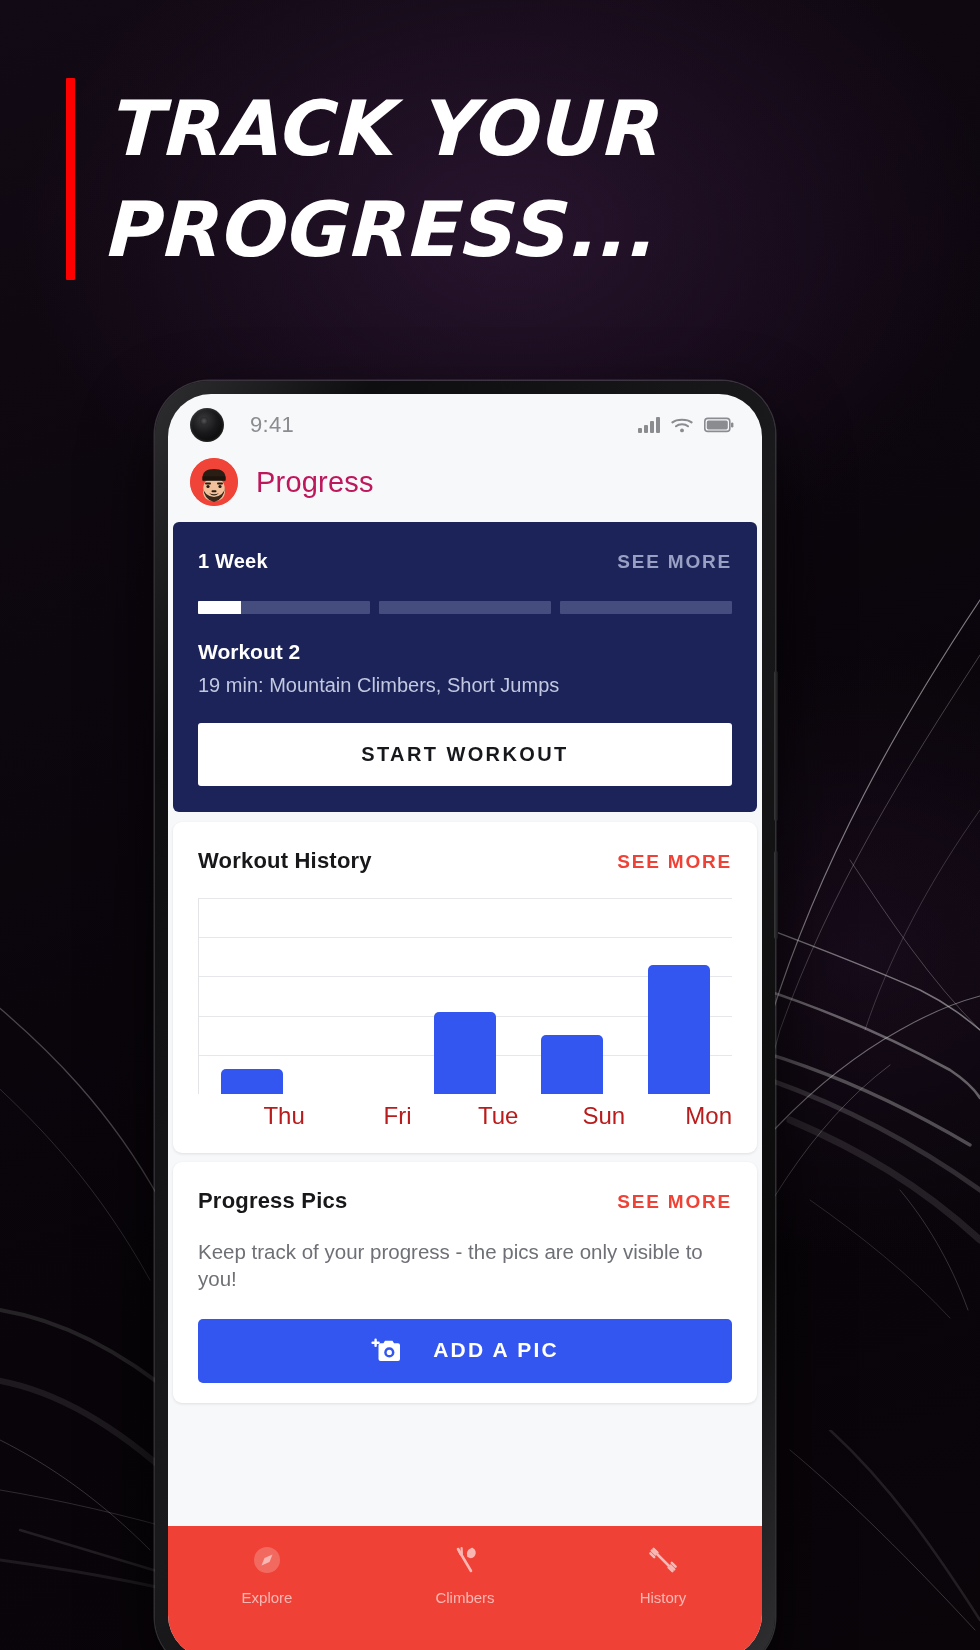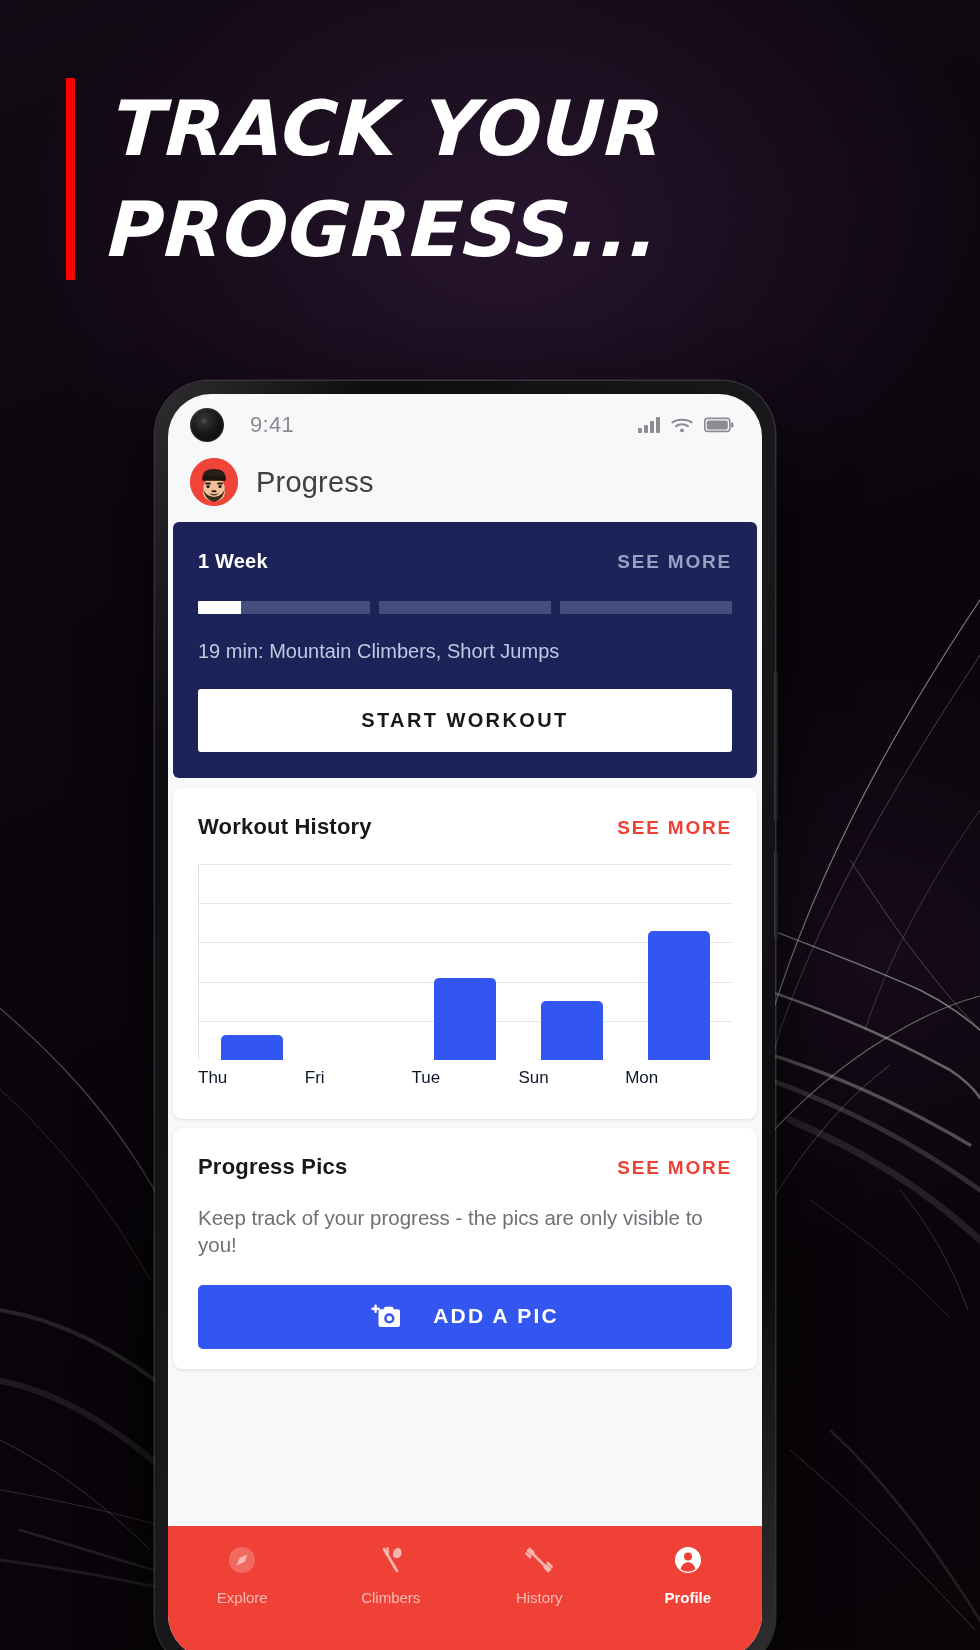--- a/index.html
+++ b/index.html
@@ -141,21 +141,21 @@
     width: 48px; height: 48px;
     border-radius: 50%;
     background: #f04438;
     position: relative;
     overflow: hidden;
     flex: 0 0 48px;
   }
   .page-title {
     font-size: 29px;
     font-weight: 400;
-    color: #404040;
+    color: #be185d;
     letter-spacing: .2px;
     text-align: right;
   }
 
   
   .scroll-area { padding: 0 5px; }
 
   .card {
     background: #ffffff;
     border-radius: 9px;
@@ -234,23 +234,23 @@
     height: 100%;
   }
   .bar {
     width: 62px;
     background: #3355f0;
     border-radius: 5px 5px 0 0;
   }
   .xlabels { display:flex; margin-top: 8px; }
   .xlabel {
     flex: 1;
-    text-align: left;
-    font-size: 17px;
-    color: #0f172a;
+    text-align: right;
+    font-size: 24px;
+    color: #b91c1c;
   }
 
   
   .pp-desc {
     color: #6e7075;
     font-size: 20.5px;
     line-height: 1.33;
     margin-top: 24px;
   }
   .btn-addpic {
@@ -422,20 +422,21 @@
                 <div class="fill" id="seg0" style="width: 25%;"></div>
               </div>
             <div class="seg">
                 <div class="fill" id="seg1" style="width: 0%;"></div>
               </div>
             <div class="seg">
                 <div class="fill" id="seg2" style="width: 0%;"></div>
               </div>
           </div>
 
+          <div class="workout-name">Workout 2</div>
           <div class="workout-desc">19 min: Mountain Climbers, Short Jumps</div>
 
           <button class="btn-start">START WORKOUT</button>
         </div>
 
         <div class="card card-white">
           <div class="card-head">
             <span class="card-title-dark">Workout History</span>
             <span class="see-more-red">SEE MORE</span>
           </div>
@@ -520,25 +521,17 @@
           <div class="nav-item">
             <span class="nav-ico"><svg width="32" height="32" viewBox="0 0 32 32">
                 <g stroke="#ffffff" stroke-width="2.5" stroke-linecap="round" fill="none">
                   <path d="M10.5 10.5 L21.5 21.5"></path>
                   <path d="M6.6 4.8 L10.4 8.6 M4.8 6.6 L8.6 10.4 M3.4 9.4 L7.2 13.2"></path>
                   <path d="M25.4 27.2 L21.6 23.4 M27.2 25.4 L23.4 21.6 M28.6 22.6 L24.8 18.8"></path>
                 </g>
               </svg></span>
             <span class="nav-label">History</span>
           </div>
-          <div class="nav-item active">
-            <span class="nav-ico"><svg width="32" height="32" viewBox="0 0 32 32">
-                <circle cx="16" cy="16" r="13" fill="#ffffff"></circle>
-                <circle cx="16" cy="12.4" r="4" fill="#ef4136"></circle>
-                <path d="M8.6 25.2 C9.6 20.4 13 18.2 16 18.2 C19 18.2 22.4 20.4 23.4 25.2 A13 13 0 0 1 8.6 25.2Z" fill="#ef4136"></path>
-              </svg></span>
-            <span class="nav-label">Profile</span>
-          </div>
         </div>
 
     </div>
   </div>
 </div>
 
 </body></html>

